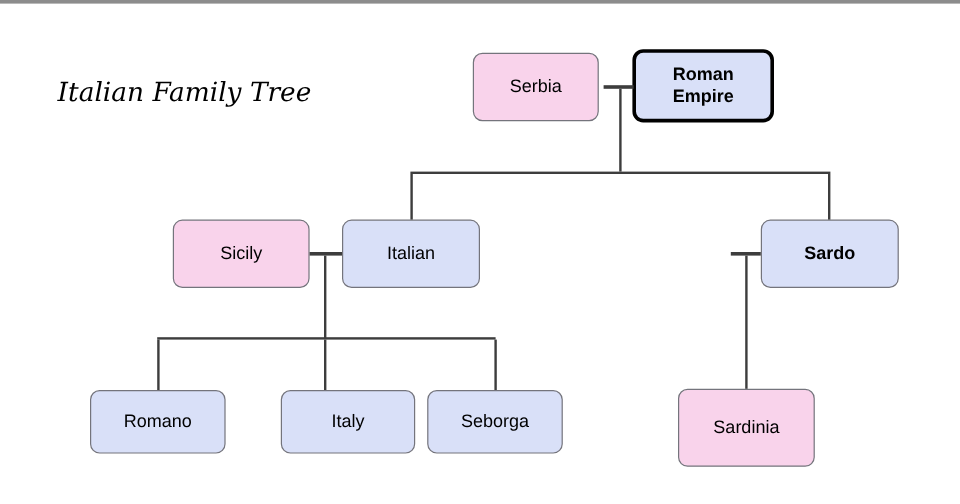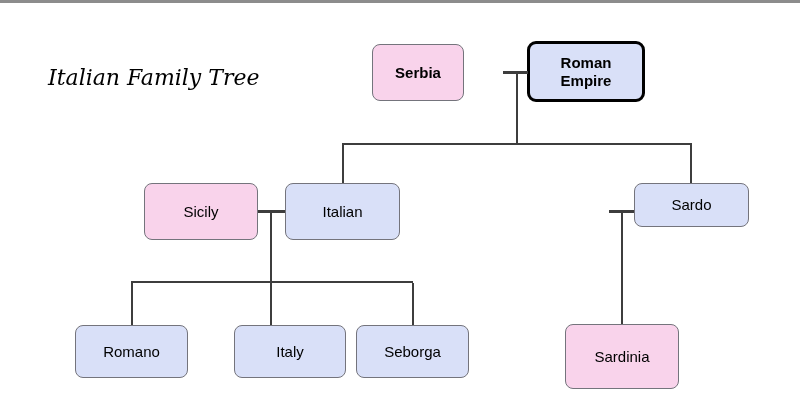--- a/index.html
+++ b/index.html
@@ -17,26 +17,26 @@
   }
   .node{
     position:absolute;box-sizing:border-box;
     display:flex;align-items:center;justify-content:center;text-align:center;
     border:1px solid var(--border,#74747c);border-radius:8px;
     font-size:15px;color:var(--text,#000);line-height:1.2;
   }
   .pink{background:var(--pink,#f9d3eb);}
   .blue{background:var(--blue,#d9e0f8);}
   .emphasis{border:3px solid var(--emphasis_border,#000);border-radius:9px;font-weight:bold;padding:0 12px;}
-  #node-serbia      {left:372px;top:44px; width:92px;height:57px;font-weight:bold;}
+  #node-serbia      {left:394px;top:44px; width:105px;height:57px;}
   #node-roman-empire{left:527px;top:41px; width:118px;height:61px;}
   #node-sicily      {left:144px;top:183px;width:114px;height:57px;}
   #node-bruttium    {left:285px;top:183px;width:115px;height:57px;}
   #node-atlantis    {left:496px;top:183px;width:113px;height:57px;}
-  #node-sardo       {left:634px;top:183px;width:115px;height:44px;}
+  #node-sardo       {left:634px;top:183px;width:115px;height:57px;font-weight:bold;}
   #node-romano      {left:75px; top:325px;width:113px;height:53px;}
   #node-italy       {left:216px;top:325px;width:112px;height:53px;margin-left:18px;}
   #node-seborga     {left:356px;top:325px;width:113px;height:53px;}
   #node-sardinia    {left:565px;top:324px;width:114px;height:65px;}
   .line{position:absolute;background:var(--line,#3d3d3d);}
   #m1   {left:503px;top:71px; width:25px; height:3px;}
   #d1   {left:516px;top:74px; width:2px;  height:69px;}
   #rail1{left:342px;top:143px;width:350px;height:2px;}
   #d-bruttium{left:342px;top:145px;width:2px;height:38px;}
   #d-sardo   {left:690px;top:145px;width:2px;height:38px;}

